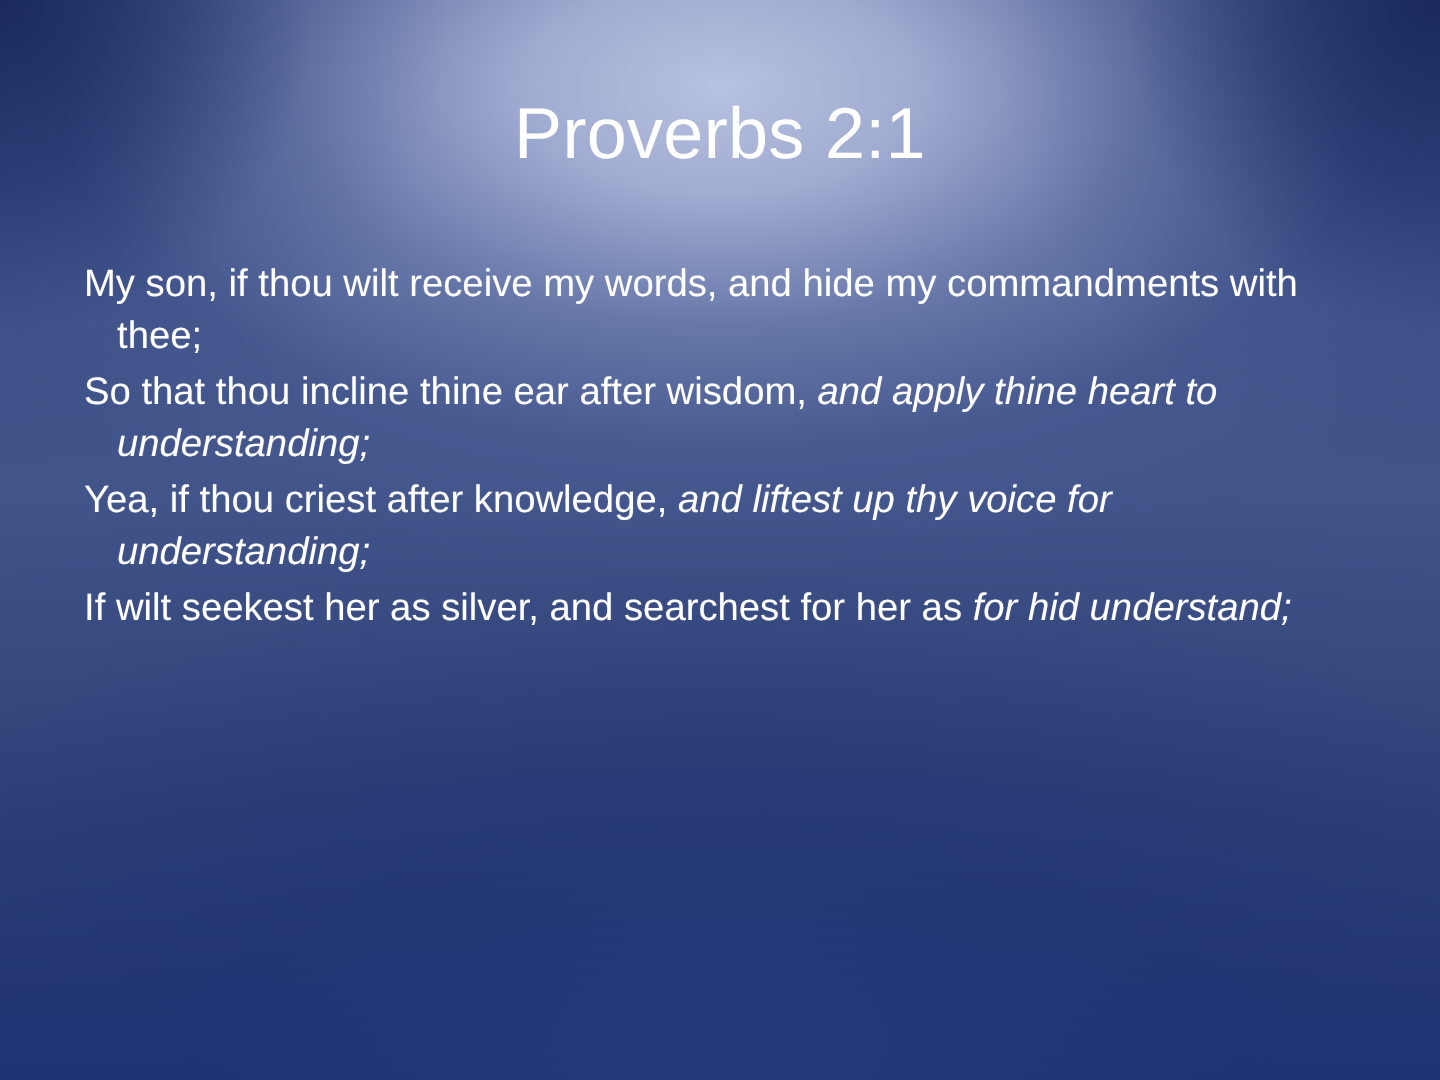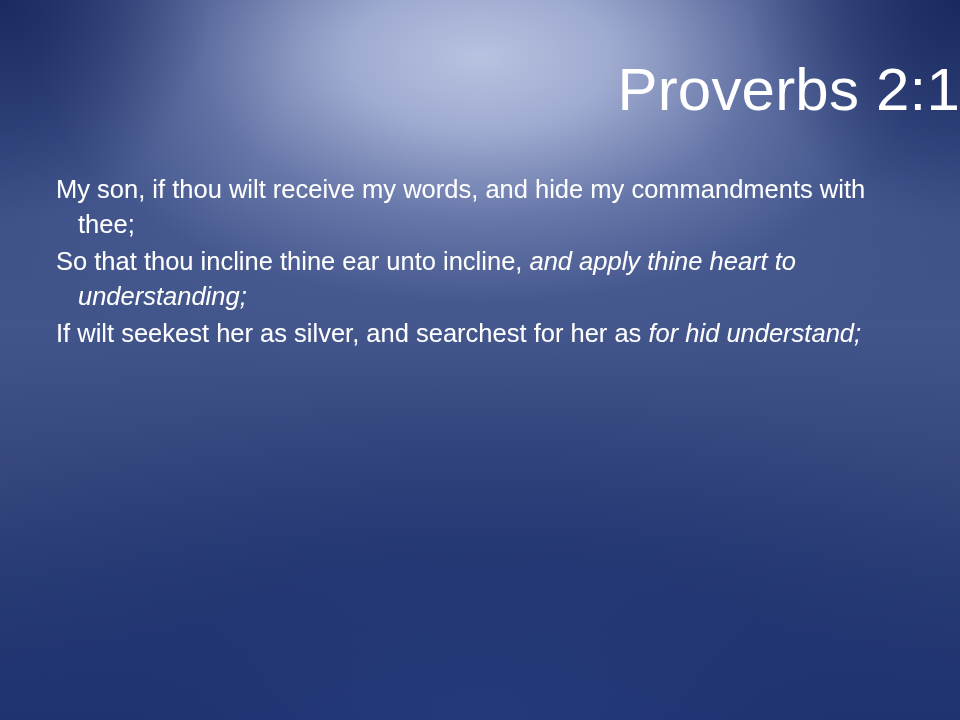--- a/index.html
+++ b/index.html
@@ -58,23 +58,23 @@
         rgba(22,38,92,0.90) 0%,
         rgba(26,44,100,0.58) 38%,
         rgba(40,60,120,0.12) 70%,
         rgba(40,60,120,0.00) 100%);
   }
   .slide-title {
     position: absolute;
     left: 0;
     right: 0;
     top: 62px;
-    text-align: right;
+    text-align: center;
     color: #ffffff;
-    font-size: 60px;
+    font-size: 48px;
     font-weight: 400;
     line-height: 56px;
     letter-spacing: 0.2px;
     white-space: pre;
   }
   .body-block {
     position: absolute;
     left: 56px;
     top: 172px;
     width: 852px;
@@ -115,22 +115,23 @@
 
   <div class="corner-dark-left"></div>
   <div class="corner-dark-right"></div>
 
   <div class="slide-title">Proverbs 2:1</div>
 
   <div class="body-block">
 
     <p class="verse-line"><span>My son, if thou wilt receive my words, and hide my commandments with thee;</span><em></em><span></span></p>
 
-    <p class="verse-line"><span>So that thou incline thine ear unto incline, </span><em>and apply thine heart to understanding;</em><span></span></p>
+    <p class="verse-line"><span>So that thou incline thine ear after wisdom, </span><em>and apply thine heart to understanding;</em><span></span></p>
 
+    <p class="verse-line"><span>Yea, if thou criest after knowledge, </span><em>and liftest up thy voice for understanding;</em><span></span></p>
 
     <p class="verse-line"><span>If wilt seekest her as silver, and searchest for her as </span><em>for hid understand;</em><span></span></p>
 
 
     <div class="note-spacer"></div>
 
 
   </div>
 </div>
 

